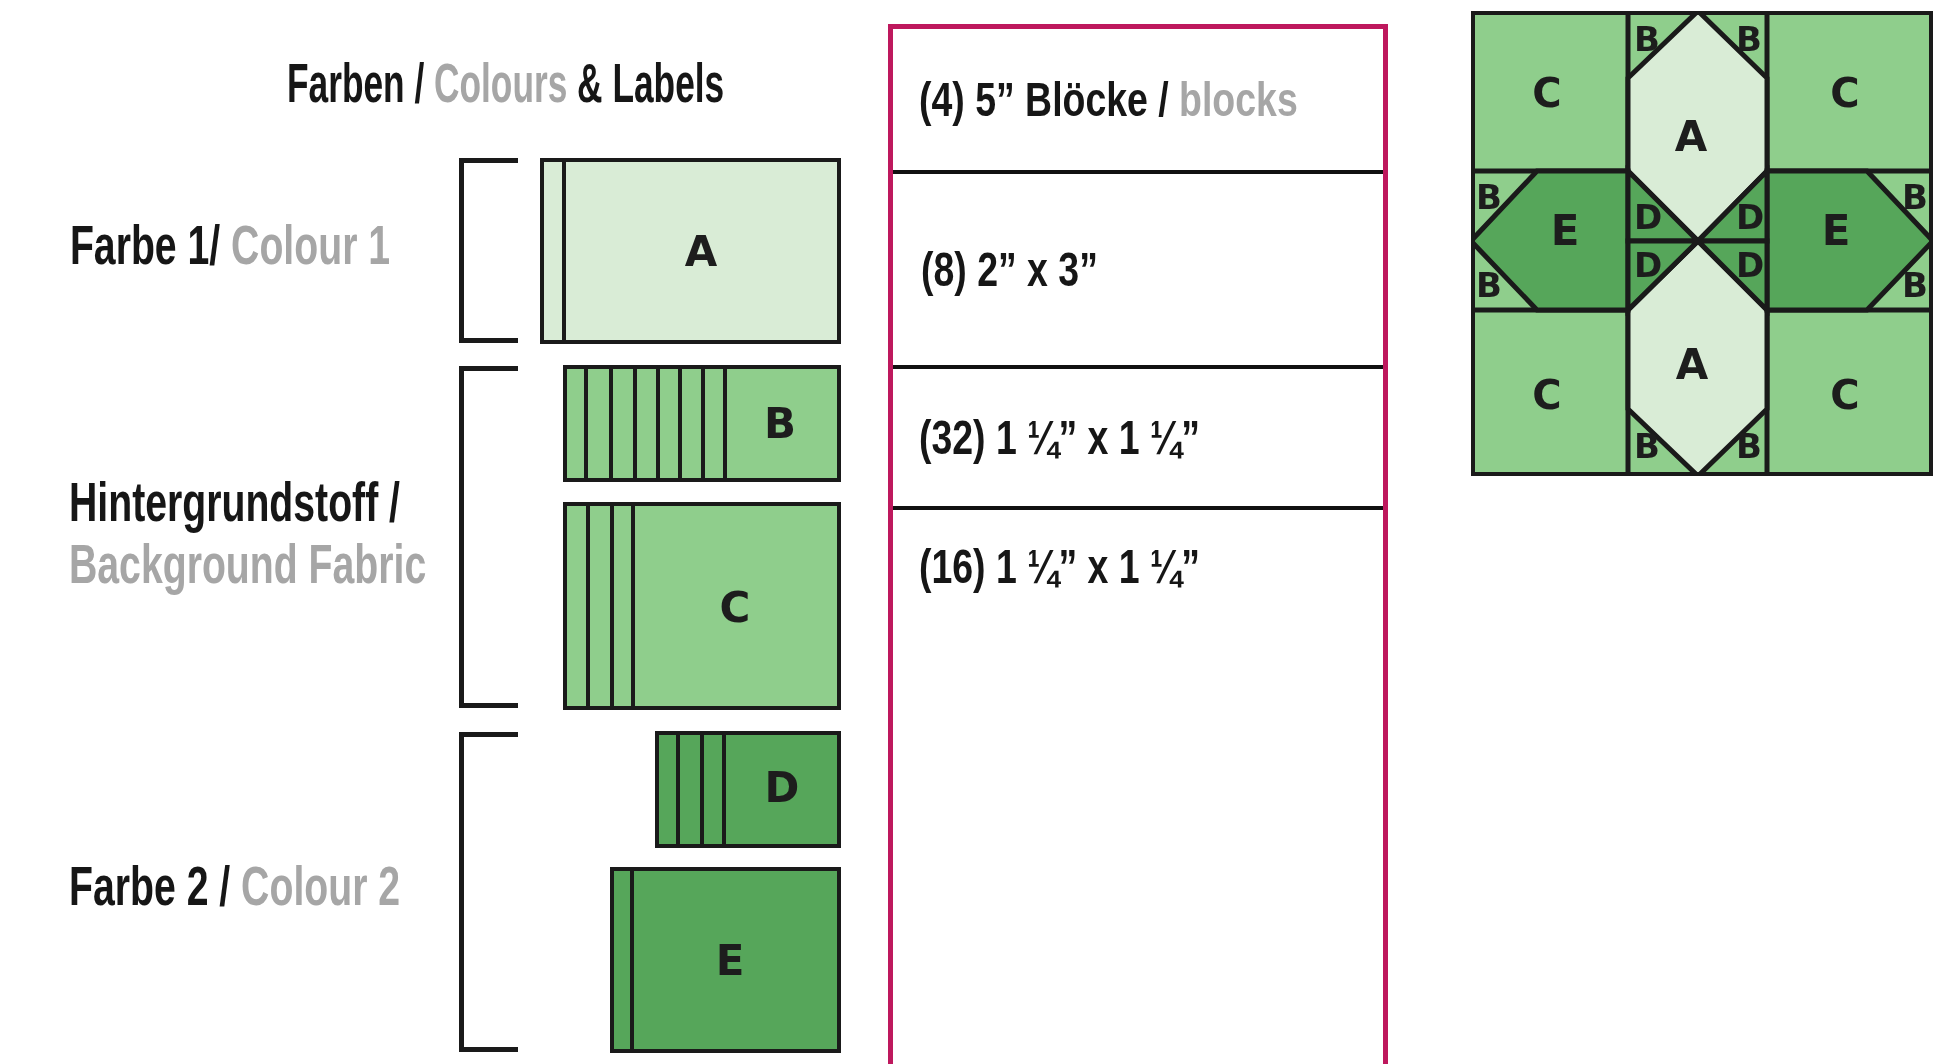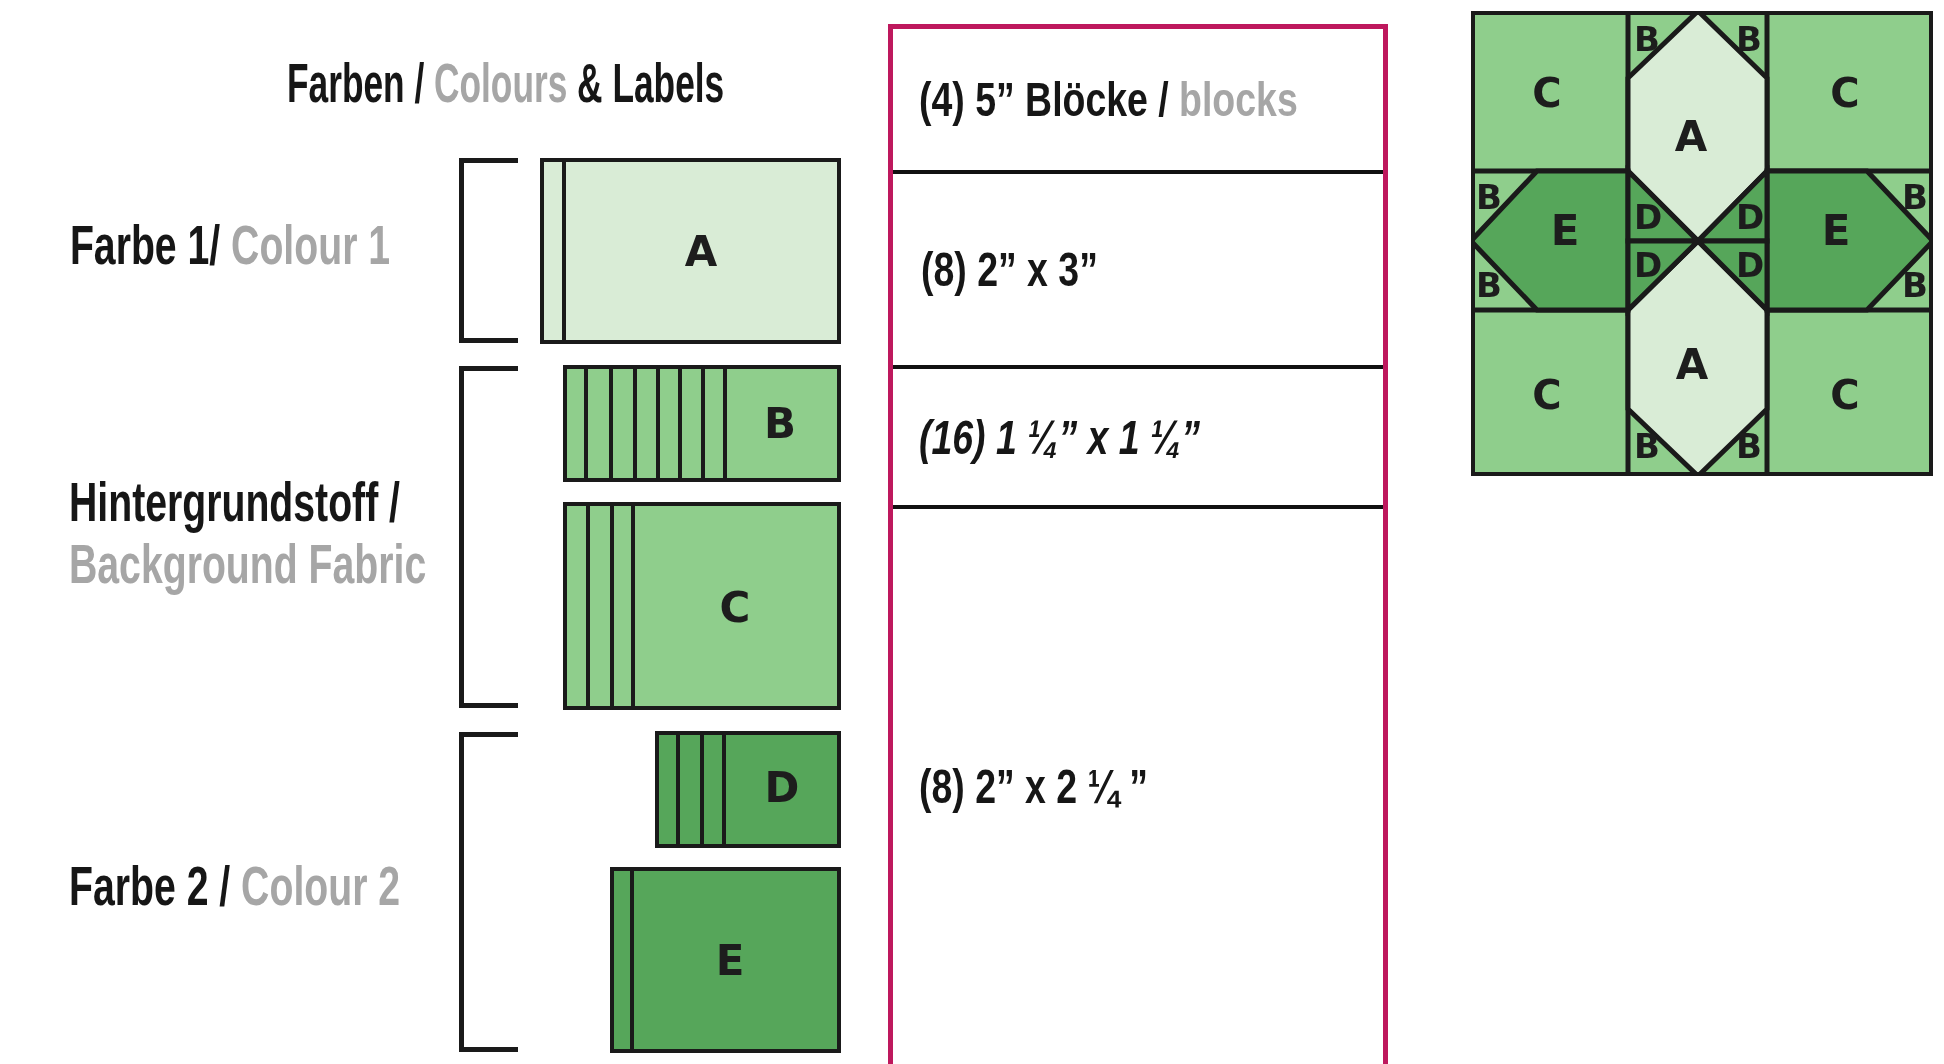--- a/index.html
+++ b/index.html
@@ -27,21 +27,21 @@
   .stripe{position:absolute;top:0;bottom:0;width:4px;background:#1a1a1a;}
   .sletter{position:absolute;transform:translate(-50%,-50%);
            font-family:"DejaVu Sans",sans-serif;font-weight:bold;font-size:42px;color:#1d1d1d;}
 
   
   .cut-table{position:absolute;left:888px;top:24px;width:500px;height:1045px;box-sizing:border-box;
              border:5px solid #be185d;display:flex;flex-direction:column;background:#fff;}
   .trow{box-sizing:border-box;border-bottom:4px solid #111;display:flex;align-items:center;padding-left:26px;}
   .trow:last-child{border-bottom:none;}
   .trow .cond{font-size:48px;transform:scaleX(.78);transform-origin:left center;}
-  .r1{height:145px;} .r2{height:195px;padding-left:28px;} .r3{height:141px;} .r4{height:229px;} .r5{height:140px;font-style:italic;} .r6{flex:1;}
+  .r1{height:145px;} .r2{height:195px;padding-left:28px;} .r3{height:141px;} .r4{height:229px;} .r5{height:112px;} .r6{flex:1;}
 
   
   .qblock{position:absolute;left:1471px;top:11px;}
   .qblock text{font-family:"DejaVu Sans",sans-serif;font-weight:bold;fill:#1d1d1d;
                text-anchor:middle;dominant-baseline:central;}
 </style>
 </head>
 <body>
 
 <div class="canvas">
@@ -107,25 +107,25 @@
   <div class="cut-table">
     <div class="trow r1">
       <div class="cond">
         <span>(4) 5” Blöcke /</span>
         <span class="gray">blocks</span>
       </div>
     </div>
     <div class="trow r2">
       <div class="cond">(8) 2” x 3”</div>
     </div>
+    <div class="trow r3">
+      <div class="cond">(32) 1 ¼” x 1 ¼”</div>
+    </div>
     <div class="trow r5">
       <div class="cond">(16) 1 ¼” x 1 ¼”</div>
-    </div>
-    <div class="trow r6">
-      <div class="cond">(8) 2” x 2 ¼ ”</div>
     </div>
   </div>
 
   <svg class="qblock" width="462" height="465" viewBox="0 0 462 465">
 
     <rect x="0" y="0" width="462" height="465" fill="#8fce8c"></rect>
 
     <g stroke="#1a1a1a" stroke-width="5">
       <line x1="157" y1="0" x2="157" y2="465"></line>
       <line x1="296" y1="0" x2="296" y2="465"></line>

